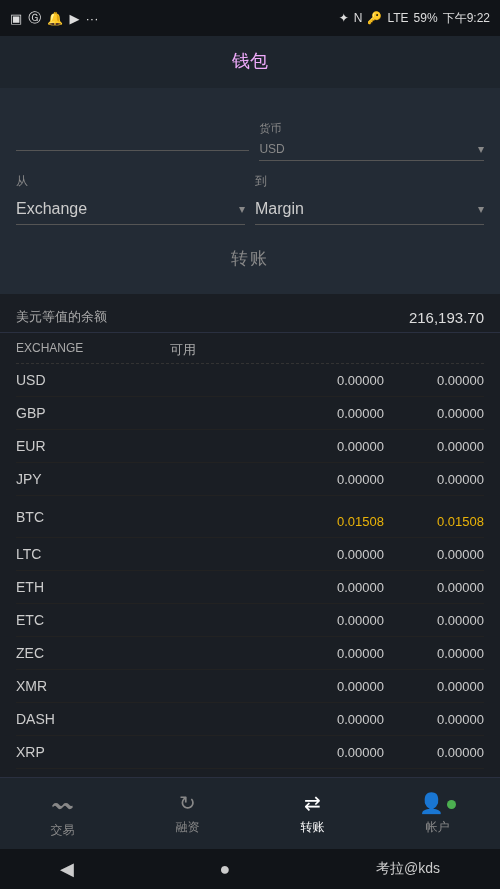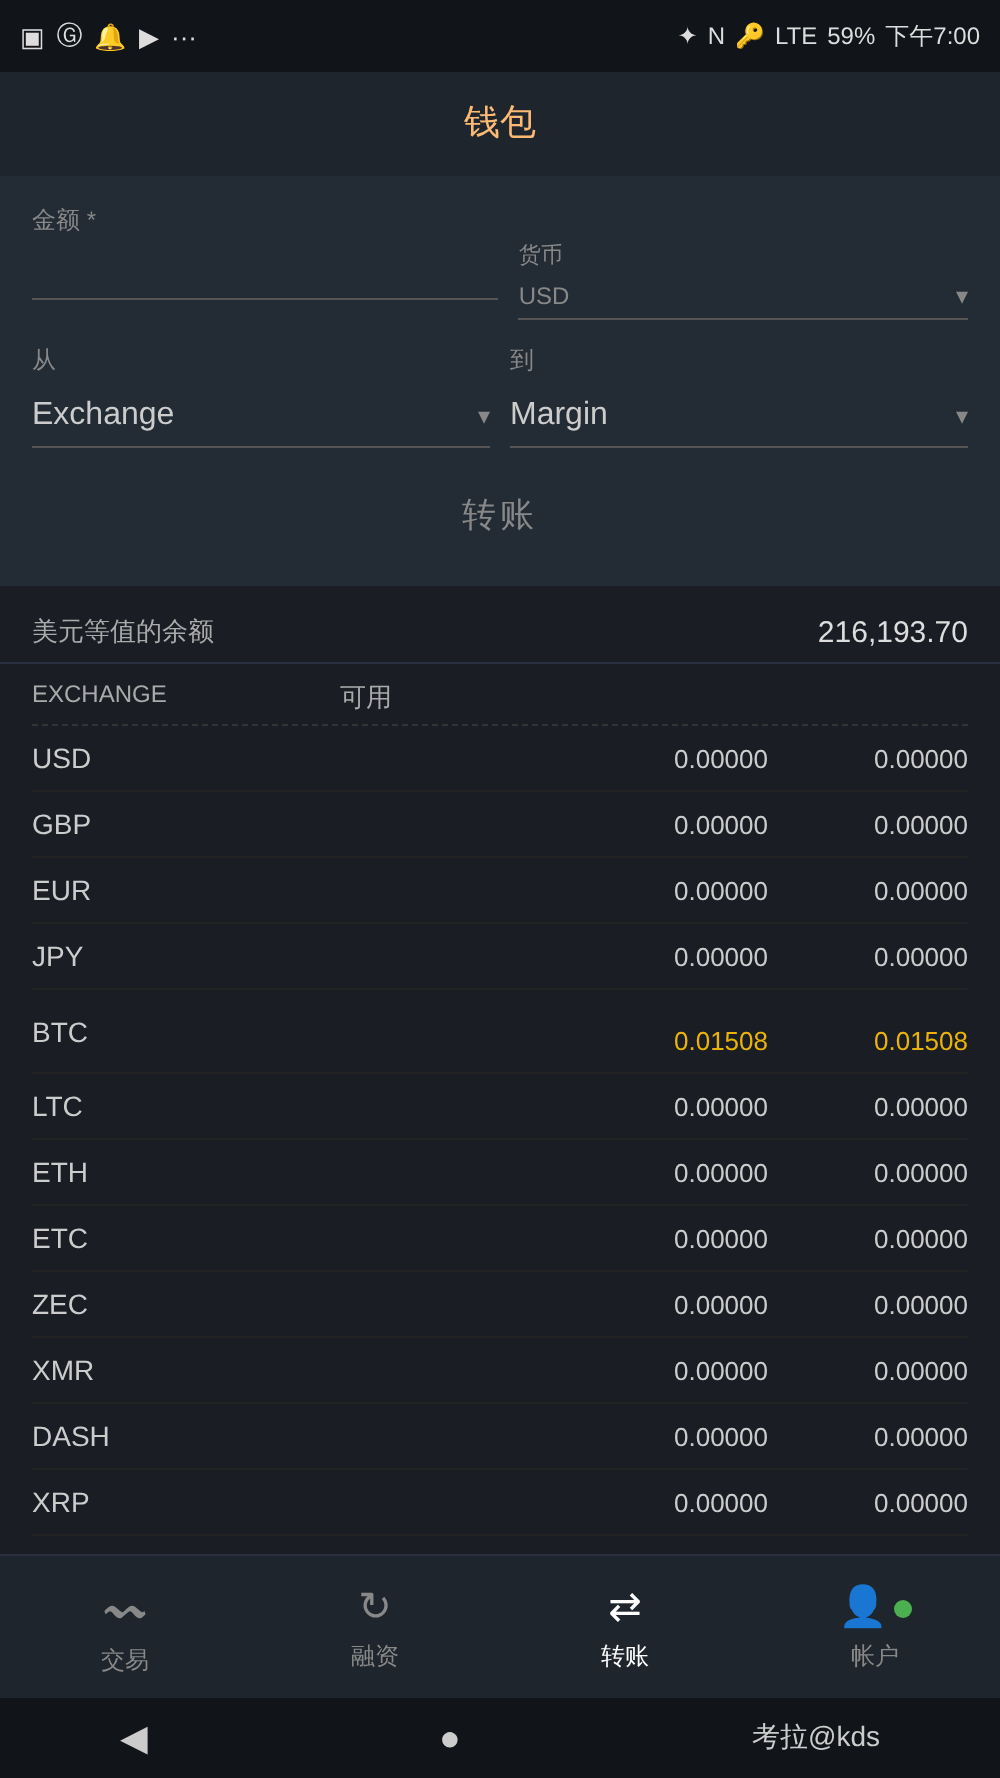--- a/index.html
+++ b/index.html
@@ -34,21 +34,21 @@
       height: 52px;
       background: #1e252d;
       display: flex;
     }
     .tab-item {
       flex: 1;
       display: flex;
       align-items: center;
       justify-content: center;
       font-size: 18px;
-      color: #fdba74;
+      color: #f0abfc;
       cursor: pointer;
       border-bottom: 3px solid transparent;
     }
     .tab-item.active {
       color: #fff;
       border-bottom: 3px solid #3a8fff;
     }
 
     
     .form-area {
@@ -70,20 +70,21 @@
       border: none;
       border-bottom: 1px solid #555;
       color: #ccc;
       font-size: 16px;
       width: 100%;
       padding: 4px 0;
       outline: none;
     }
     .currency-select-wrap {
       width: 48%;
+      margin-top: 19px;
     }
     .select-label {
       font-size: 11px;
       color: #888;
       margin-bottom: 2px;
     }
     .select-box {
       background: transparent;
       border: none;
       border-bottom: 1px solid #555;
@@ -246,35 +247,34 @@
     <span>🔔</span>
     <span>▶</span>
     <span>···</span>
   </div>
   <div class="status-right">
     <span>✦</span>
     <span>N</span>
     <span>🔑</span>
     <span>LTE</span>
     <span>59%</span>
-    <span>下午7:00</span>
+    <span>下午9:22</span>
   </div>
 </div>
 
 <div class="tab-bar">
   <div class="tab-item">
     <span>钱包</span>
   </div>
 </div>
 
 <div class="form-area">
 
   <div style="display:flex; gap:10px; align-items:flex-end; margin-bottom:12px;">
     <div class="amount-row" style="flex:1;">
-      <div class="field-label">金额 *</div>
       <input class="amount-input" type="text" value="" style="">
     </div>
     <div class="currency-select-wrap">
       <div class="select-label">货币</div>
       <div class="select-box">
         <span>USD</span>
         <span>▾</span>
       </div>
     </div>
   </div>

